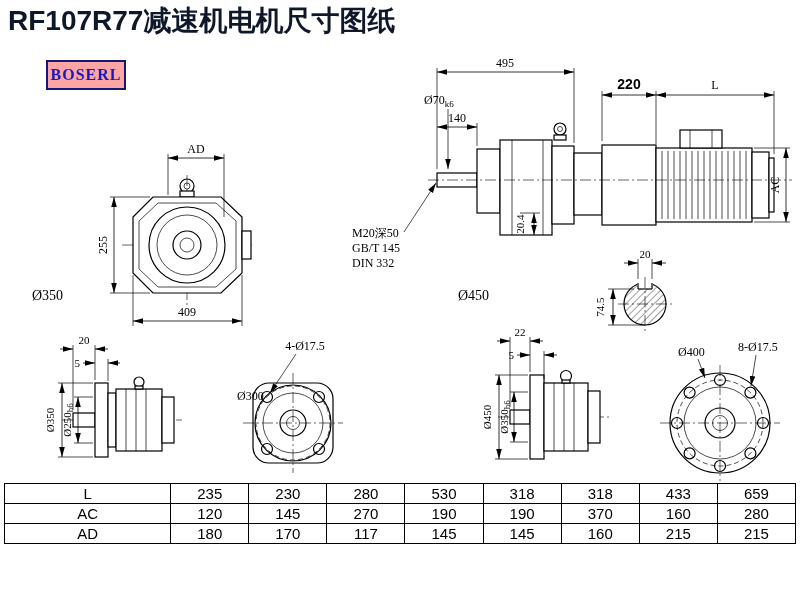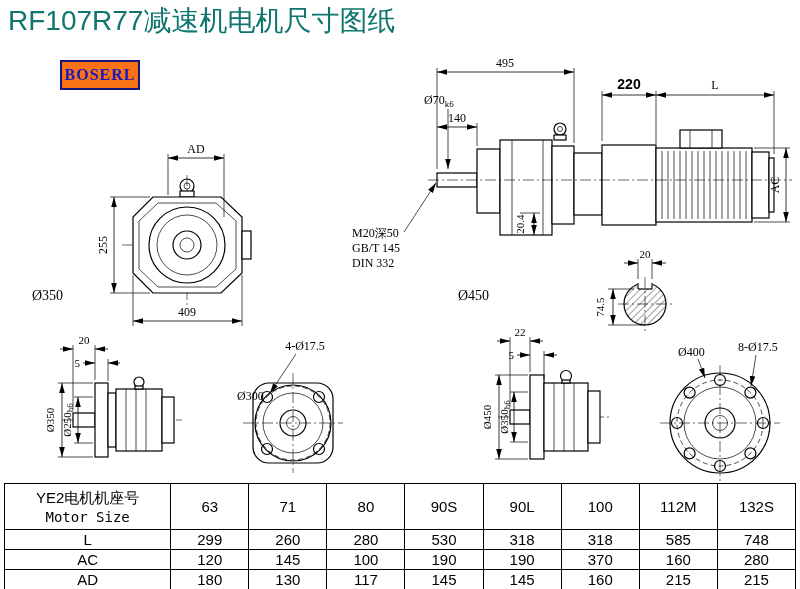--- a/index.html
+++ b/index.html
@@ -1,22 +1,22 @@
 <!DOCTYPE html>
 <html><head>
 <meta charset="utf-8">
 <style>
   html,body{margin:0;padding:0;}
   body{width:800px;height:589px;background:#fff;position:relative;overflow:hidden;
        font-family:"Liberation Sans",sans-serif;color:#000;}
   .page{position:relative;width:800px;height:589px;background:#fff;}
-  h1.title{position:absolute;left:8px;top:2px;margin:0;font-size:28px;font-weight:normal;
-       font-family:"Liberation Sans",sans-serif;color:#0f766e;letter-spacing:0px;}
-  .logo{position:absolute;left:60px;top:60px;width:76px;height:26px;line-height:26px;
-       border:2px solid #15157a;background:#f97316;text-align:center;
+  h1.title{position:absolute;left:8px;top:2px;margin:0;font-size:28px;font-weight:bold;
+       font-family:"Liberation Sans",sans-serif;color:#0f172a;letter-spacing:0px;}
+  .logo{position:absolute;left:46px;top:60px;width:76px;height:26px;line-height:26px;
+       border:2px solid #15157a;background:#fca5a5;text-align:center;
        font-family:"Liberation Serif",serif;font-weight:bold;font-size:16px;color:#1818c0;letter-spacing:1px;}
   svg.draw{position:absolute;left:0;top:45px;}
 
   
   .ow{fill:#fff;stroke:#000;stroke-width:1.2;}
   .ol{fill:none;stroke:#000;stroke-width:1.2;}
   .tl{fill:none;stroke:#000;stroke-width:0.7;}
   .dim{fill:none;stroke:#000;stroke-width:0.8;}
   .cl{fill:none;stroke:#000;stroke-width:0.6;stroke-dasharray:11 3 2 3;}
   .bc{fill:none;stroke:#000;stroke-width:0.7;stroke-dasharray:5 3;}
@@ -301,60 +301,46 @@
       <col style="width:78px">
         <col style="width:78px">
         <col style="width:78px">
         <col style="width:78px">
       <col style="width:78px">
         <col style="width:78px">
         <col style="width:78px">
         <col style="width:78px">
     </colgroup>
     <tbody>
-      <tr class="hdr">
-        <th>
-          <span class="hdr-cn">YE2电机机座号</span>
-          <span class="hdr-en">Motor Size</span>
-        </th>
-        <th>63</th>
-        <th>71</th>
-        <th>80</th>
-        <th>90S</th>
-        <th>90L</th>
-        <th>100</th>
-        <th>112M</th>
-        <th>132S</th>
-      </tr>
       <tr class="data">
         <td>L</td>
-        <td>299</td>
-        <td>260</td>
+        <td>235</td>
+        <td>230</td>
         <td>280</td>
         <td>530</td>
         <td>318</td>
         <td>318</td>
-        <td>585</td>
-        <td>748</td>
+        <td>433</td>
+        <td>659</td>
       </tr>
       <tr class="data">
         <td>AC</td>
         <td>120</td>
         <td>145</td>
-        <td>100</td>
+        <td>270</td>
         <td>190</td>
         <td>190</td>
         <td>370</td>
         <td>160</td>
         <td>280</td>
       </tr>
       <tr class="data">
         <td>AD</td>
         <td>180</td>
-        <td>130</td>
+        <td>170</td>
         <td>117</td>
         <td>145</td>
         <td>145</td>
         <td>160</td>
         <td>215</td>
         <td>215</td>
       </tr>
     </tbody>
   </table>
 

